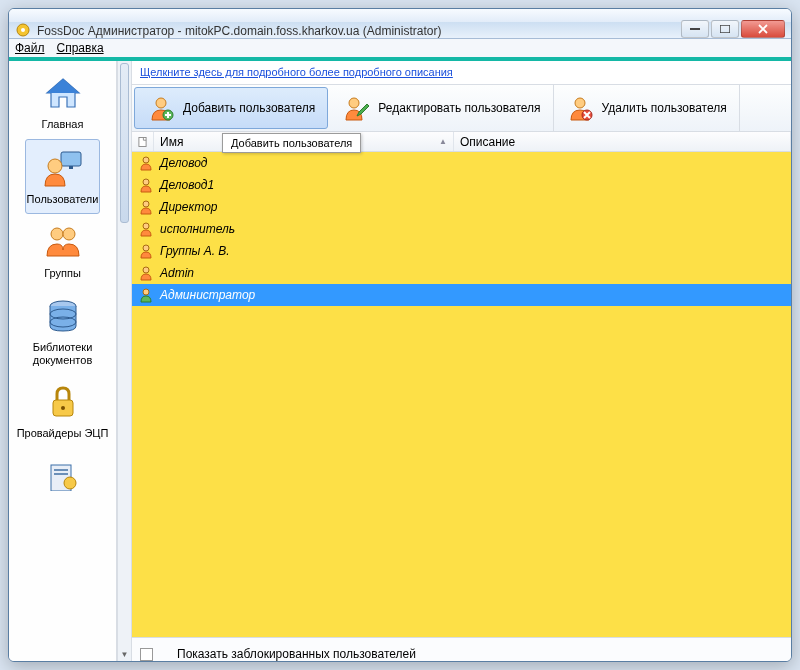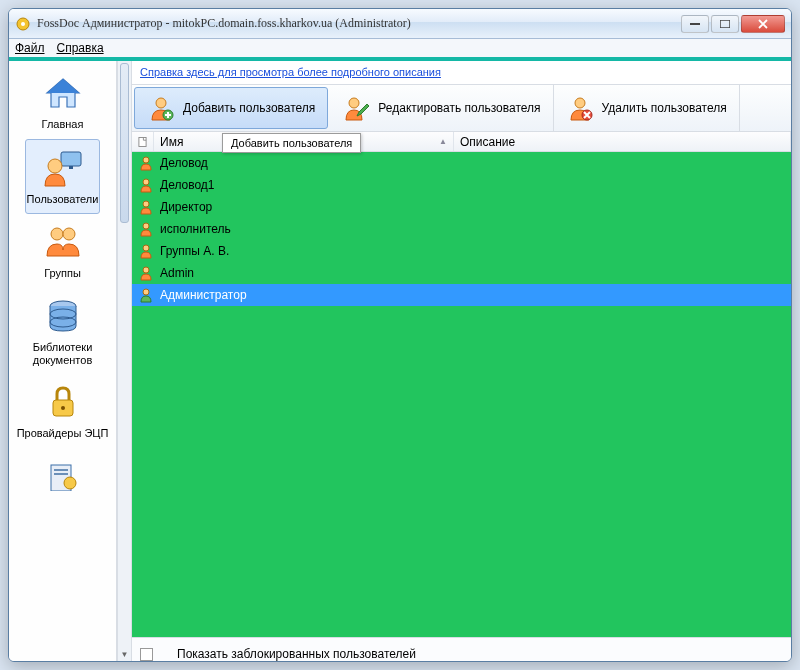--- a/index.html
+++ b/index.html
@@ -1,20 +1,20 @@
 <!DOCTYPE html>
 <html><head>
 <meta charset="utf-8">
 <style>
 * { box-sizing: border-box; margin: 0; padding: 0; }
 body { font-family: "Segoe UI", Tahoma, sans-serif; font-size: 12px; background: #d9e4f1; width: 800px; height: 670px; overflow: hidden; position: relative; }
 
 .window { position: absolute; top: 8px; left: 8px; right: 8px; bottom: 8px; background: #fff; border: 1px solid #5a7ea3; border-radius: 6px; box-shadow: 0 4px 18px rgba(0,0,0,0.25); display: flex; flex-direction: column; overflow: hidden; }
 
-.titlebar { height: 30px; background: linear-gradient(#f7fbff, #e2ecf9 45%, #cddff2 46%, #e8f1fb); display: flex; align-items: center; padding: 0 6px; border-bottom: 1px solid #a7bcd6; font-family: Liberation Serif, serif; }
+.titlebar { height: 30px; background: linear-gradient(#f7fbff, #e2ecf9 45%, #cddff2 46%, #e8f1fb); display: flex; align-items: flex-end; padding: 0 6px; border-bottom: 1px solid #a7bcd6; }
 .titlebar .app-icon { width: 16px; height: 16px; margin-right: 6px; }
 .titlebar .title-text { flex: 1; font-size: 12px; color: #333; }
 .titlebar .win-btns { display: flex; gap: 2px; }
 .win-btn { width: 28px; height: 18px; border-radius: 3px; border: 1px solid rgba(0,0,0,0.2); display: flex; align-items: center; justify-content: center; font-size: 10px; cursor: pointer; }
 .win-min { background: linear-gradient(#f2f6fb,#d6e4f3); }
 .win-max { background: linear-gradient(#f2f6fb,#d6e4f3); }
 .win-close { background: linear-gradient(#f29a93,#d94b3c); color: #fff; width: 44px; }
 
 .menubar { height: 22px; background: #f4f7fb; border-bottom: 4px solid #14b8a6; display: flex; align-items: center; padding: 0 6px; gap: 12px; }
 .menubar span { cursor: pointer; }
@@ -44,21 +44,21 @@
 .tool-btn.active { background: linear-gradient(#ddecfc,#c6dcf8); border: 1px solid #7ea8da; margin: 2px; border-radius: 3px; }
 .tool-icon { width: 28px; height: 28px; }
 
 .columns { height: 20px; background: linear-gradient(#fdfdfe,#eef2f7); border-bottom: 1px solid #d8dde4; display: flex; align-items: center; }
 .col { display: flex; align-items: center; padding: 0 6px; height: 100%; border-right: 1px solid #e0e5ec; }
 .col.doc { width: 22px; justify-content: center; }
 .col.name { width: 300px; }
 .col.desc { flex: 1; }
 .sort-arrow { margin-left: auto; font-size: 8px; color: #889; }
 
-.list { flex: 1; overflow: hidden; background: #22c55e; position: relative; }
+.list { flex: 1; overflow: hidden; background: #fde047; position: relative; font-style: italic; }
 .row { height: 22px; display: flex; align-items: center; padding-left: 6px; gap: 6px; cursor: pointer; }
 .row.selected { background: #3399ff; color: #fff; }
 .row .user-icon { width: 16px; height: 16px; flex-shrink: 0; }
 
 .status { height: 24px; border-top: 1px solid #d8dde4; background: #fbfcfe; display: flex; align-items: flex-end; padding: 0 8px; gap: 24px; }
 .status .cb { width: 13px; height: 13px; border: 1px solid #999; background: #fff; }
 
 .tooltip { position: absolute; top: 133px; left: 222px; background: #ffffff; border: 1px solid #9b9b9b; padding: 3px 8px; font-size: 11px; box-shadow: 1px 1px 3px rgba(0,0,0,0.2); z-index: 20; pointer-events: none; }
 
 svg { display:block; }
@@ -176,21 +176,21 @@
 
     <div class="side-scroll">
       <div class="arrow top">▲</div>
       <div class="thumb"></div>
       <div class="arrow bot">▼</div>
     </div>
 
     <div class="main">
 
       <div class="main-top">
-        <a class="info-link">Справка здесь для просмотра более подробного описания</a>
+        <a class="info-link">Щелкните здесь для подробного более подробного описания</a>
       </div>
 
       <div class="toolbar">
         <div class="tool-btn active">
           <span class="tool-icon">
             <svg viewBox="0 0 28 28">
                 <circle cx="14" cy="9" r="5" fill="#ffcc80" stroke="#c77c1f"></circle>
                 <path d="M5 26 Q5 16 14 16 Q23 16 23 26 Z" fill="#ff8a3d" stroke="#c75a10"></path>
                 <circle cx="21" cy="21" r="5" fill="#5cb85c" stroke="#2d7d2d"></circle>
                 <path d="M21 18 L21 24 M18 21 L24 21" stroke="#fff" stroke-width="2"></path>

